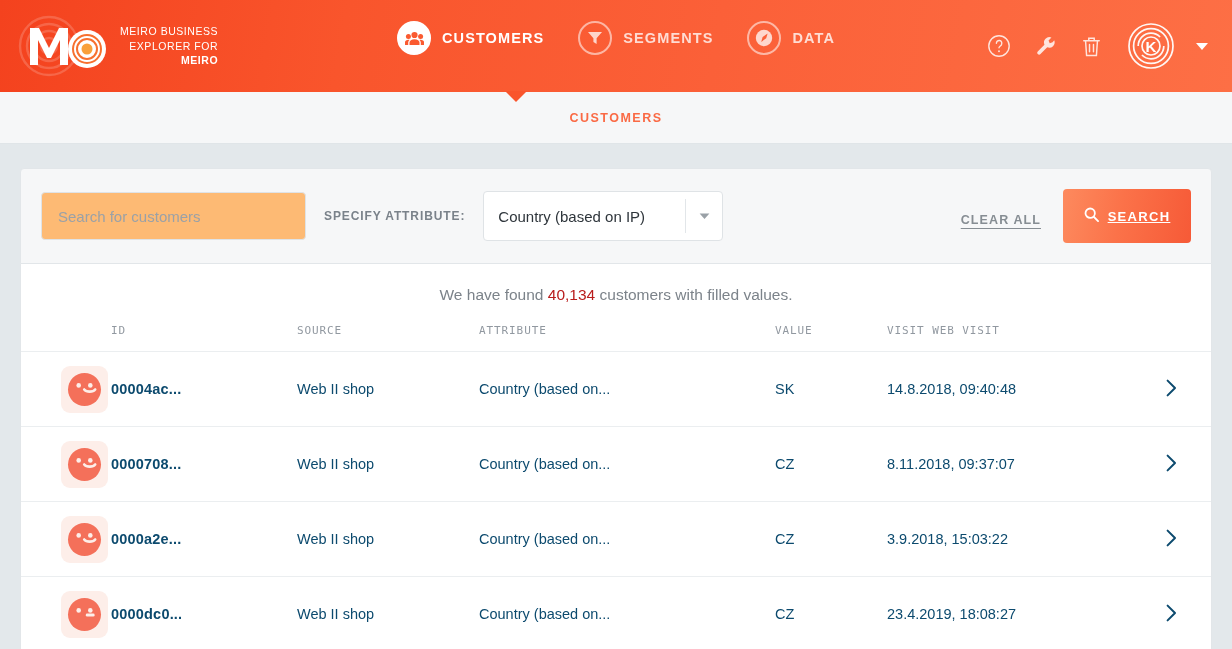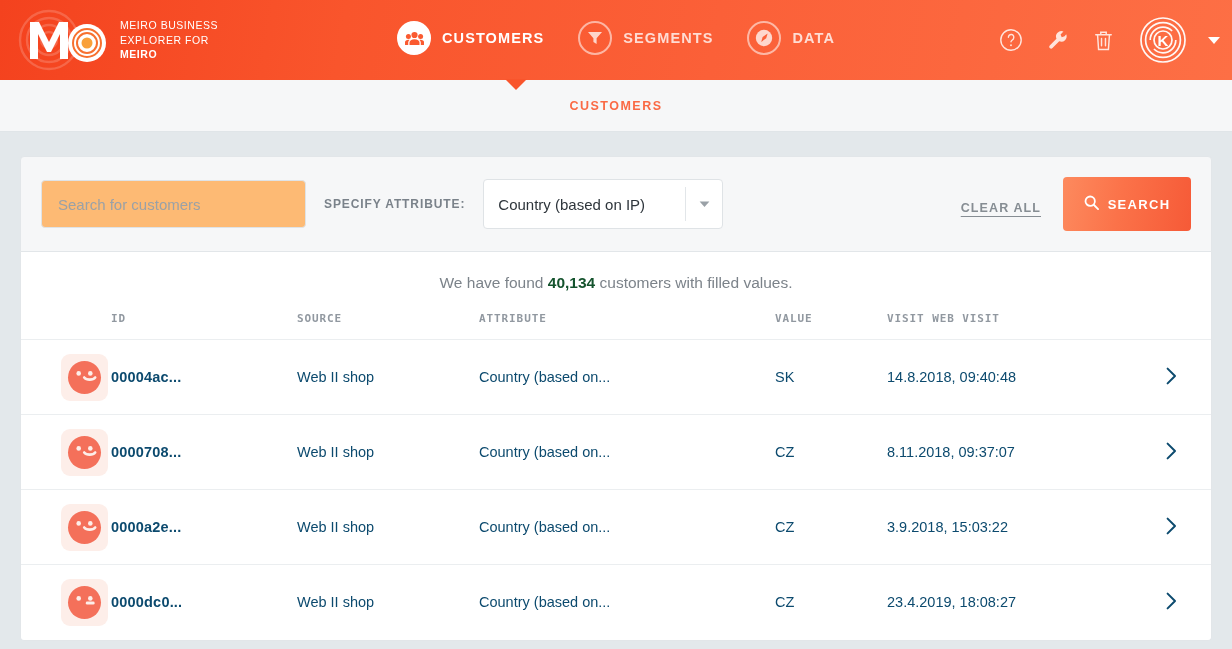--- a/index.html
+++ b/index.html
@@ -14,25 +14,26 @@
   body {
     font-family: "Liberation Sans", sans-serif;
     background: #e3e8eb;
     color: #5b6268;
     -webkit-font-smoothing: antialiased;
   }
 
   
   .topbar {
     position: relative;
-    height: 80px;
+    height: 92px;
     background: linear-gradient(100deg, #f4421e 0%, #f9552c 28%, #fb6038 58%, #fd6f45 100%);
     display: flex;
     align-items: center;
-    padding: 0 12px 0 14px;
+    padding: 0 24px 0 14px;
+    text-align: right;
   }
 
   .brand { display: flex; align-items: center; flex: 0 0 auto; }
 
   .logo-mark {
     position: relative;
     width: 92px; height: 62px;
     flex: 0 0 auto;
   }
   .logo-mark svg { display: block; }
@@ -249,48 +250,49 @@
     color: #ffffff;
     font-family: "Liberation Sans", sans-serif;
     font-size: 13px;
     font-weight: 800;
     letter-spacing: 1.3px;
     display: flex;
     align-items: center;
     justify-content: center;
     gap: 9px;
     cursor: pointer;
+    text-decoration: underline;
   }
 
   
   .results-card {
     background: #ffffff;
     border: 1px solid #e2e6e9;
     border-top: none;
     border-radius: 0 0 4px 4px;
     padding-top: 22px;
   }
 
   .found-line {
     text-align: center;
     font-size: 15.5px;
     color: #7c838a;
     padding-bottom: 20px;
   }
-  .found-line b { color: #14532d; font-weight: 700; margin-top: 36px; }
+  .found-line b { color: #b91c1c; font-weight: 400; margin-top: 36px; }
 
   table.results {
     width: 100%;
     border-collapse: collapse;
     table-layout: fixed;
   }
   table.results th {
     text-align: left;
     font-size: 11px;
-    font-weight: 700;
+    font-weight: 400;
     letter-spacing: 0.9px;
     color: #9198a0;
     padding: 0 0 14px 0;
     font-family: "DejaVu Sans Mono", monospace;
   }
   .col-av  { width: 90px; }
   .col-id  { width: 186px; }
   .col-src { width: 182px; }
   .col-att { width: 296px; }
   .col-val { width: 112px; }

